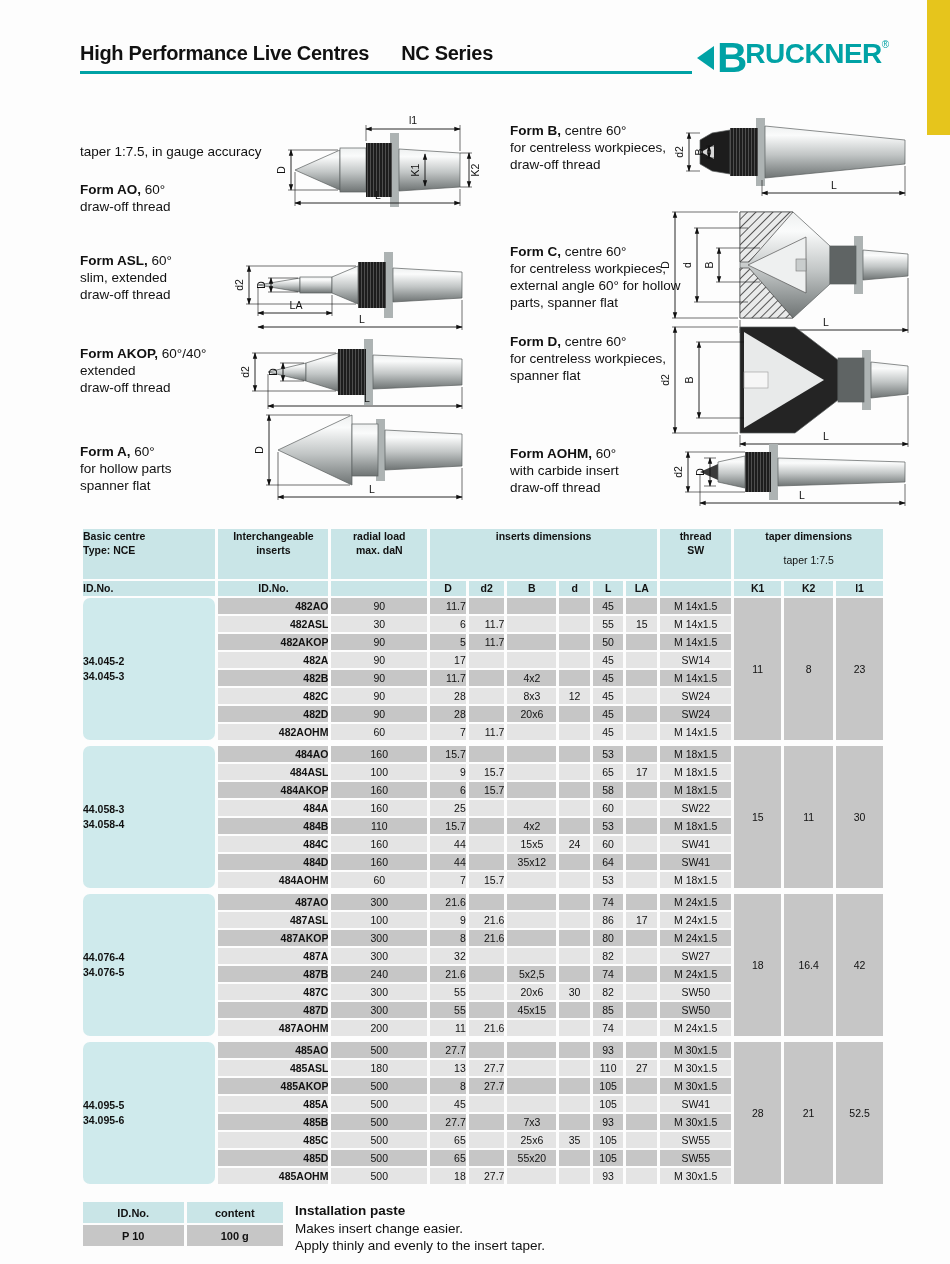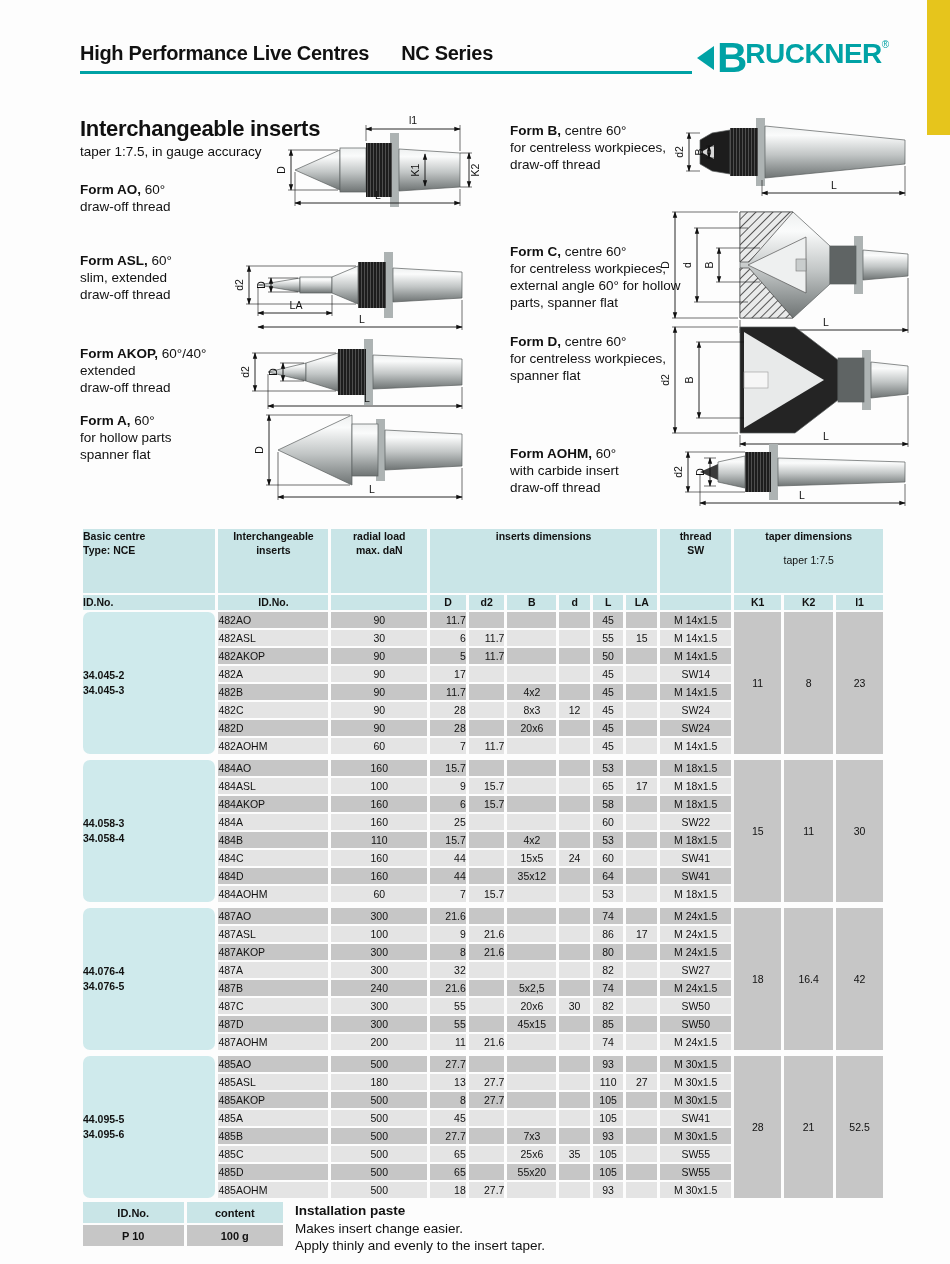--- a/index.html
+++ b/index.html
@@ -25,35 +25,35 @@
   .drawings{position:absolute;left:0;top:100px;}
   .dlab{font-size:10.5px;fill:#111;font-family:"Liberation Sans",sans-serif;}
   .mline{stroke:#5a5e5e;stroke-width:0.7;}
   .dim{stroke:#111;stroke-width:0.9;}
   .ext{stroke:#111;stroke-width:0.6;}
   
   .table-wrap{position:absolute;left:80px;top:527px;}
   table.inserts{border-collapse:separate;border-spacing:3px 2px;table-layout:fixed;width:806px;font-size:10.5px;}
   table.inserts th,table.inserts td{padding:0;overflow:hidden;white-space:nowrap;}
   table.inserts thead th{background:#c9e5e7;font-weight:bold;vertical-align:top;}
-  th.h-tall{height:64px;}
+  th.h-tall{height:50px;}
   th.h-basic{text-align:left;padding:3px 0 0 8px;line-height:14px;}
   th.h-center{text-align:center;padding-top:3px;line-height:14px;}
   th.h-taper .t-note{font-weight:normal;margin-top:10px;font-size:10.5px;}
   th.sub{height:15px;line-height:15px;font-weight:bold;}
   th.sub-left{text-align:left;padding-left:6px;}
   th.sub-c{text-align:center;}
   tbody td{height:16px;line-height:16px;}
   tr.dark td{background:#c6c6c6;}
   tr.light td{background:#e4e4e4;}
   td.groupcell{background:#cfeaec !important;font-weight:bold;text-align:left;padding-left:8px;
                vertical-align:middle;line-height:15px;border-radius:7px;}
   td.tapercell{background:#c6c6c6 !important;text-align:center;vertical-align:middle;}
   tr.gap td{background:transparent !important;height:2px;}
-  td.c0{font-weight:normal;text-align:left;}
+  td.c0{font-weight:bold;text-align:right;}
   td.c1{text-align:center;}
   td.c2,td.c3{text-align:right;padding-right:5px;}
   td.c4,td.c5,td.c6,td.c7,td.c8{text-align:center;}
   
   .paste-wrap{position:absolute;left:80px;top:1200px;}
   table.paste{border-collapse:separate;border-spacing:3px 2px;table-layout:fixed;width:206px;font-size:11px;}
   table.paste th{background:#c9e5e7;font-weight:bold;height:19px;text-align:center;}
   table.paste td{background:#c6c6c6;font-weight:bold;height:19px;text-align:center;}
   .paste-text{position:absolute;left:295px;top:1202px;font-size:13.5px;line-height:17.5px;white-space:nowrap;}
   .paste-text .pt-title{font-weight:bold;}
@@ -70,38 +70,37 @@
   </div>
   <div class="title-rule"></div>
 
   <div class="logo">
     <span class="logo-arrow"></span>
     <span class="logo-b">B</span>
     <span class="logo-rest">RUCKNER</span>
     <span class="logo-reg">®</span>
   </div>
 
-  <div class="intro-heading">Interchangeable inserts</div>
   <div class="intro-sub">taper 1:7.5, in gauge accuracy</div>
 
   <div class="form-block" style="left:80px;top:181px">
     <div class="form-title"><b>Form AO,</b>&nbsp;<span>60°</span></div>
     <div>draw-off thread</div>
   </div>
   <div class="form-block" style="left:80px;top:252px">
     <div class="form-title"><b>Form ASL,</b>&nbsp;<span>60°</span></div>
     <div>slim, extended</div>
     <div>draw-off thread</div>
   </div>
   <div class="form-block" style="left:80px;top:345px">
     <div class="form-title"><b>Form AKOP,</b>&nbsp;<span>60°/40°</span></div>
     <div>extended</div>
     <div>draw-off thread</div>
   </div>
-  <div class="form-block" style="left:80px;top:412px">
+  <div class="form-block" style="left:80px;top:443px">
     <div class="form-title"><b>Form A,</b>&nbsp;<span>60°</span></div>
     <div>for hollow parts</div>
     <div>spanner flat</div>
   </div>
   <div class="form-block" style="left:510px;top:122px">
     <div class="form-title"><b>Form B,</b>&nbsp;<span>centre 60°</span></div>
     <div>for centreless workpieces,</div>
     <div>draw-off thread</div>
   </div>
   <div class="form-block" style="left:510px;top:243px">

